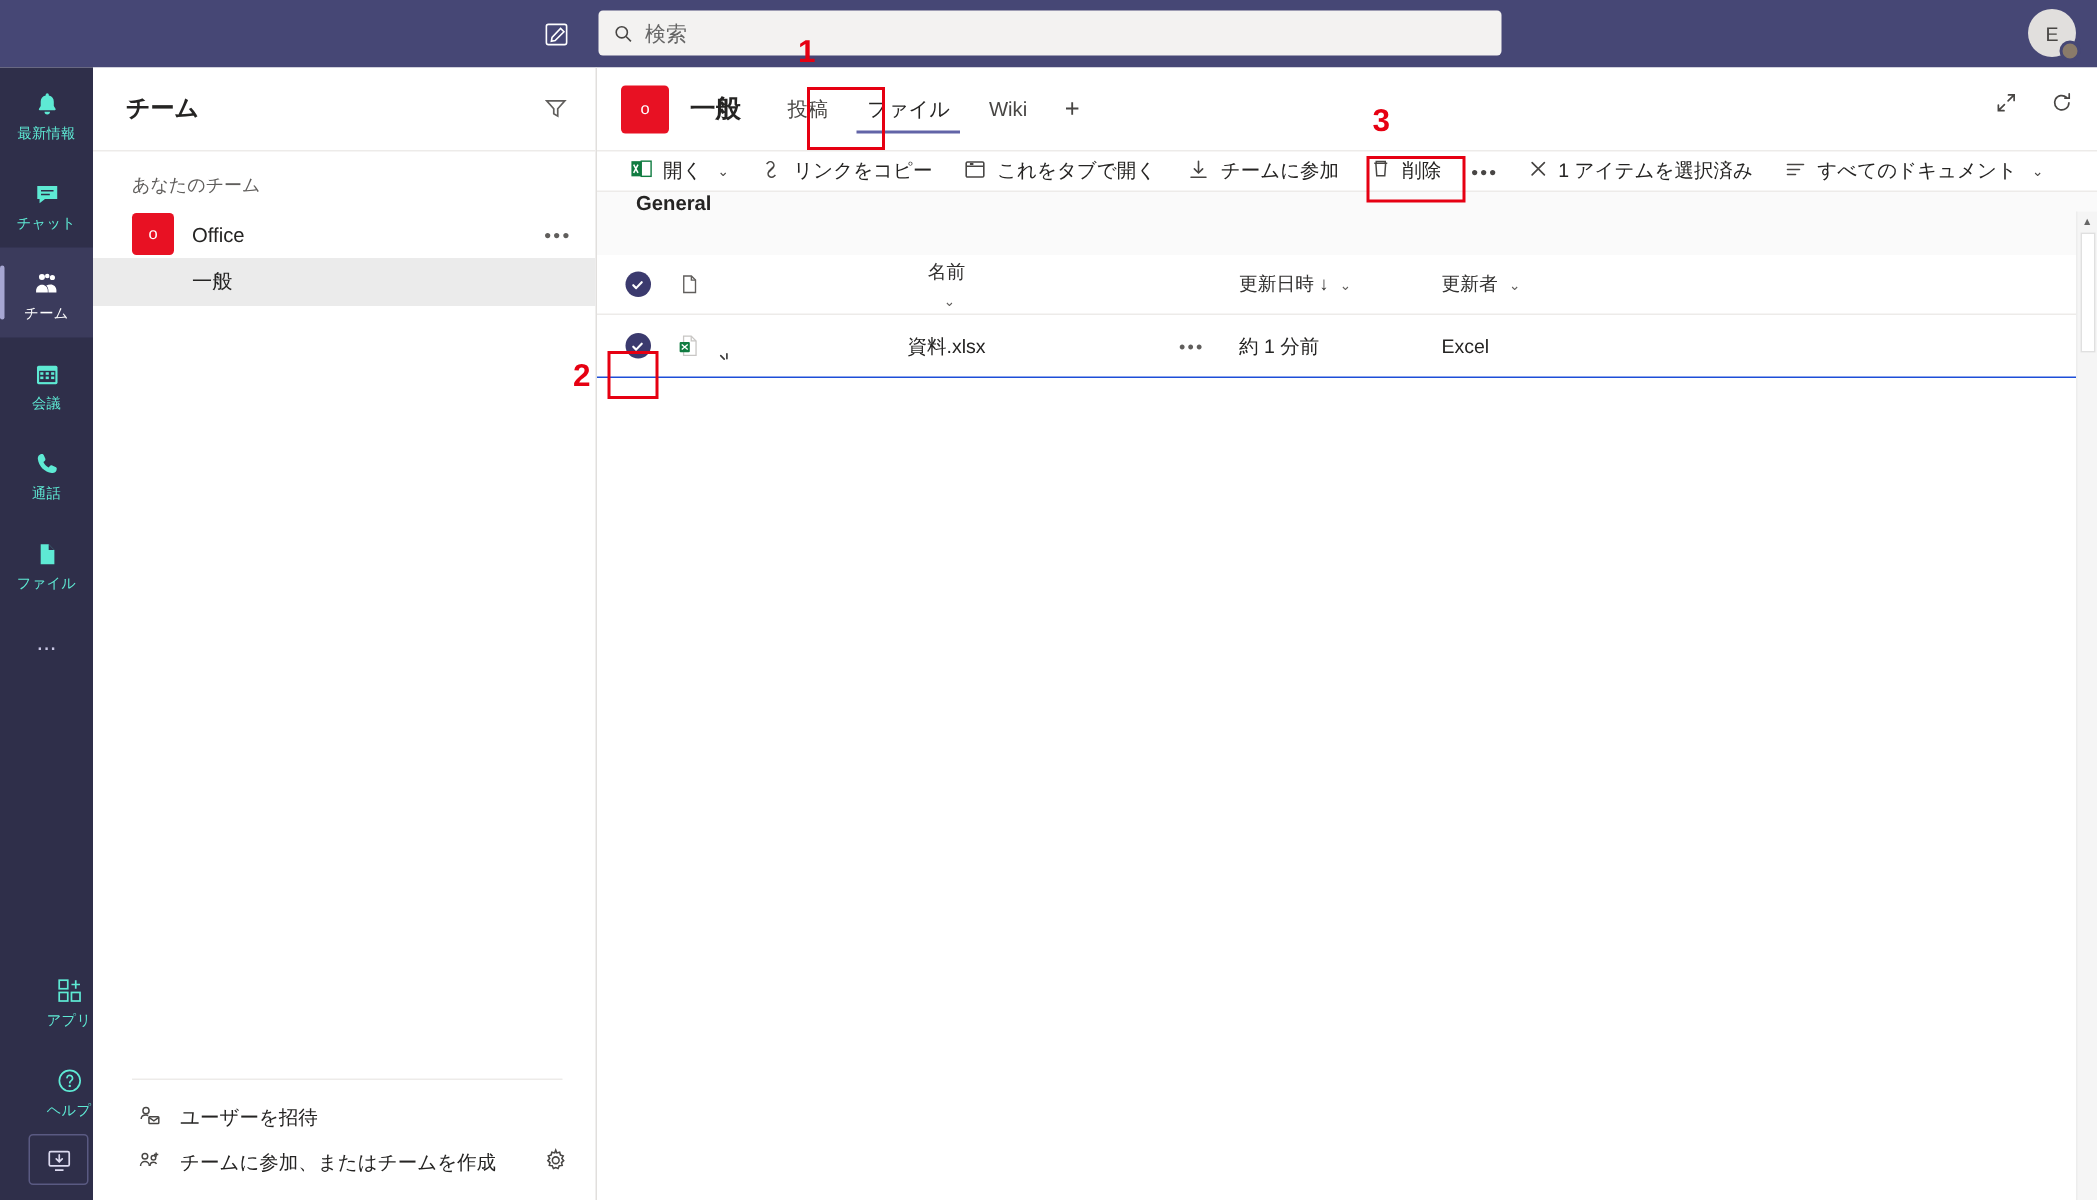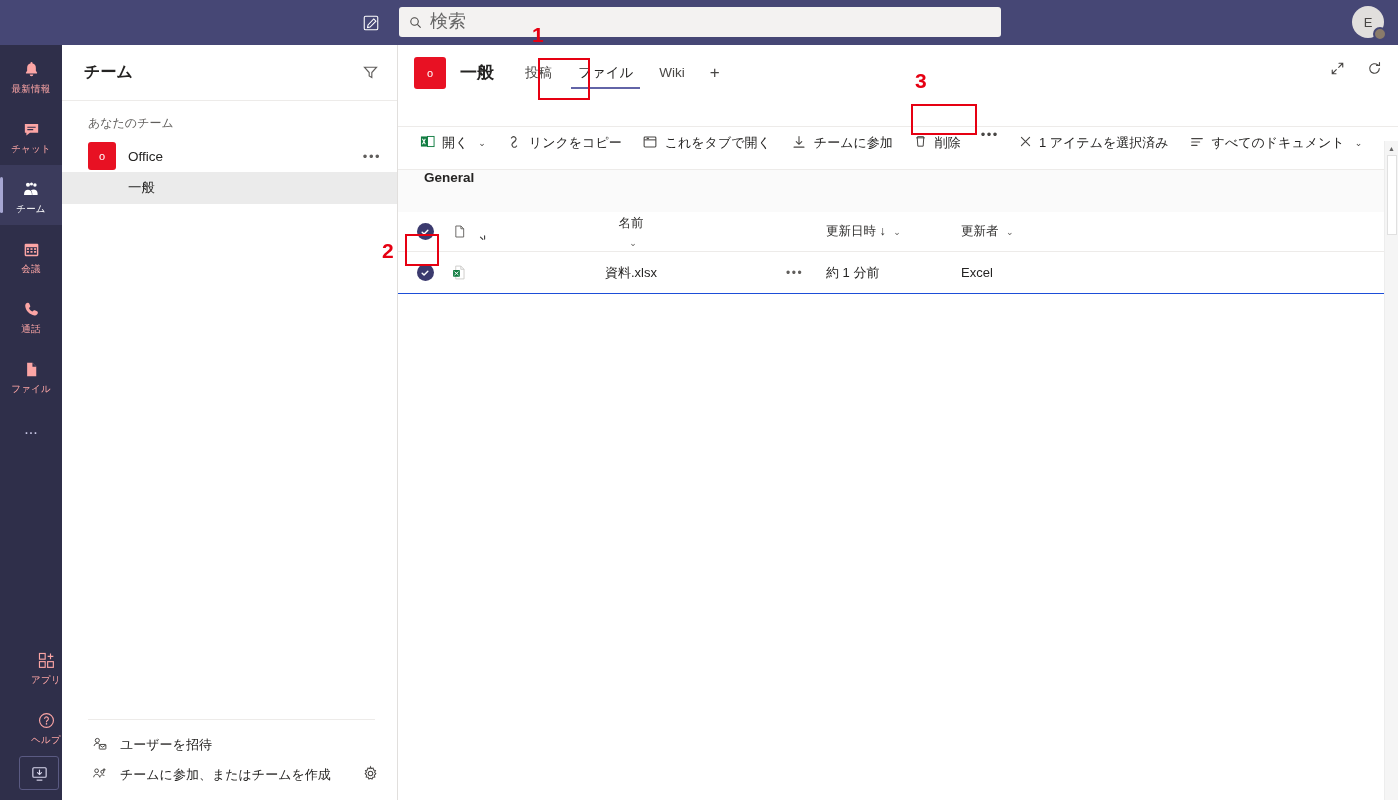--- a/index.html
+++ b/index.html
@@ -40,22 +40,22 @@
     background: #f3f2f1;
     border-radius: 3px;
     display: flex;
     align-items: center;
     padding: 0 10px;
     cursor: text;
   }
   .search-icon { margin-right: 8px; display: flex; align-items: center; }
   .search-input {
     border: none; outline: none; background: transparent;
-    font-size: 18px;
-    font-family: Liberation Mono, monospace;
+    font-size: 14px;
+    font-family: Liberation Sans, sans-serif;
     color: #605e5c;
     width: 560px;
   }
   .search-input::placeholder { color: #666; }
   .avatar-wrap {
     position: absolute;
     right: 12px; top: 6px;
     width: 34px; height: 34px;
   }
   .avatar {
@@ -83,21 +83,21 @@
     width: 62px; height: 755px;
     background: #2f2f4a;
   }
   .rail-item {
     position: relative;
     width: 62px; height: 60px;
     display: flex;
     flex-direction: column;
     align-items: center;
     justify-content: center;
-    color: #fca5a5;
+    color: #5eead4;
     cursor: pointer;
     padding-top: 4px;
   }
   .rail-item.active { background: #3b3b5c; color: #ffffff; }
   .rail-item.active::before {
     content: "";
     position: absolute;
     left: 0; top: 12px;
     width: 3px; height: 36px;
     background: #a6a6d2;
@@ -227,27 +227,26 @@
     height: 2px; background: #6264a7;
   }
   .ch-add { font-size: 17px; color: #484644; padding: 0 12px; cursor: pointer; }
   .ch-right {
     position: absolute; right: 16px; top: 16px;
     display: flex; align-items: center; gap: 22px;
   }
   .ch-right > span { cursor: pointer; display: flex; }
 
   .cmdbar {
-    height: 44px;
+    height: 28px;
     border-top: 1px solid #edebe9;
     border-bottom: 1px solid #edebe9;
-    display: flex; 
+    display: flex; align-items: center;
     padding-left: 12px;
     position: relative;
-    margin-top: 26px;
   }
   .cmd {
     display: flex; align-items: center;
     gap: 7px;
     font-size: 13px; color: #252423;
     padding: 0 10px; height: 32px;
     cursor: pointer;
     white-space: nowrap;
   }
   .cmd .caret { font-size: 9px; color: #484644; margin-left: 3px; }

